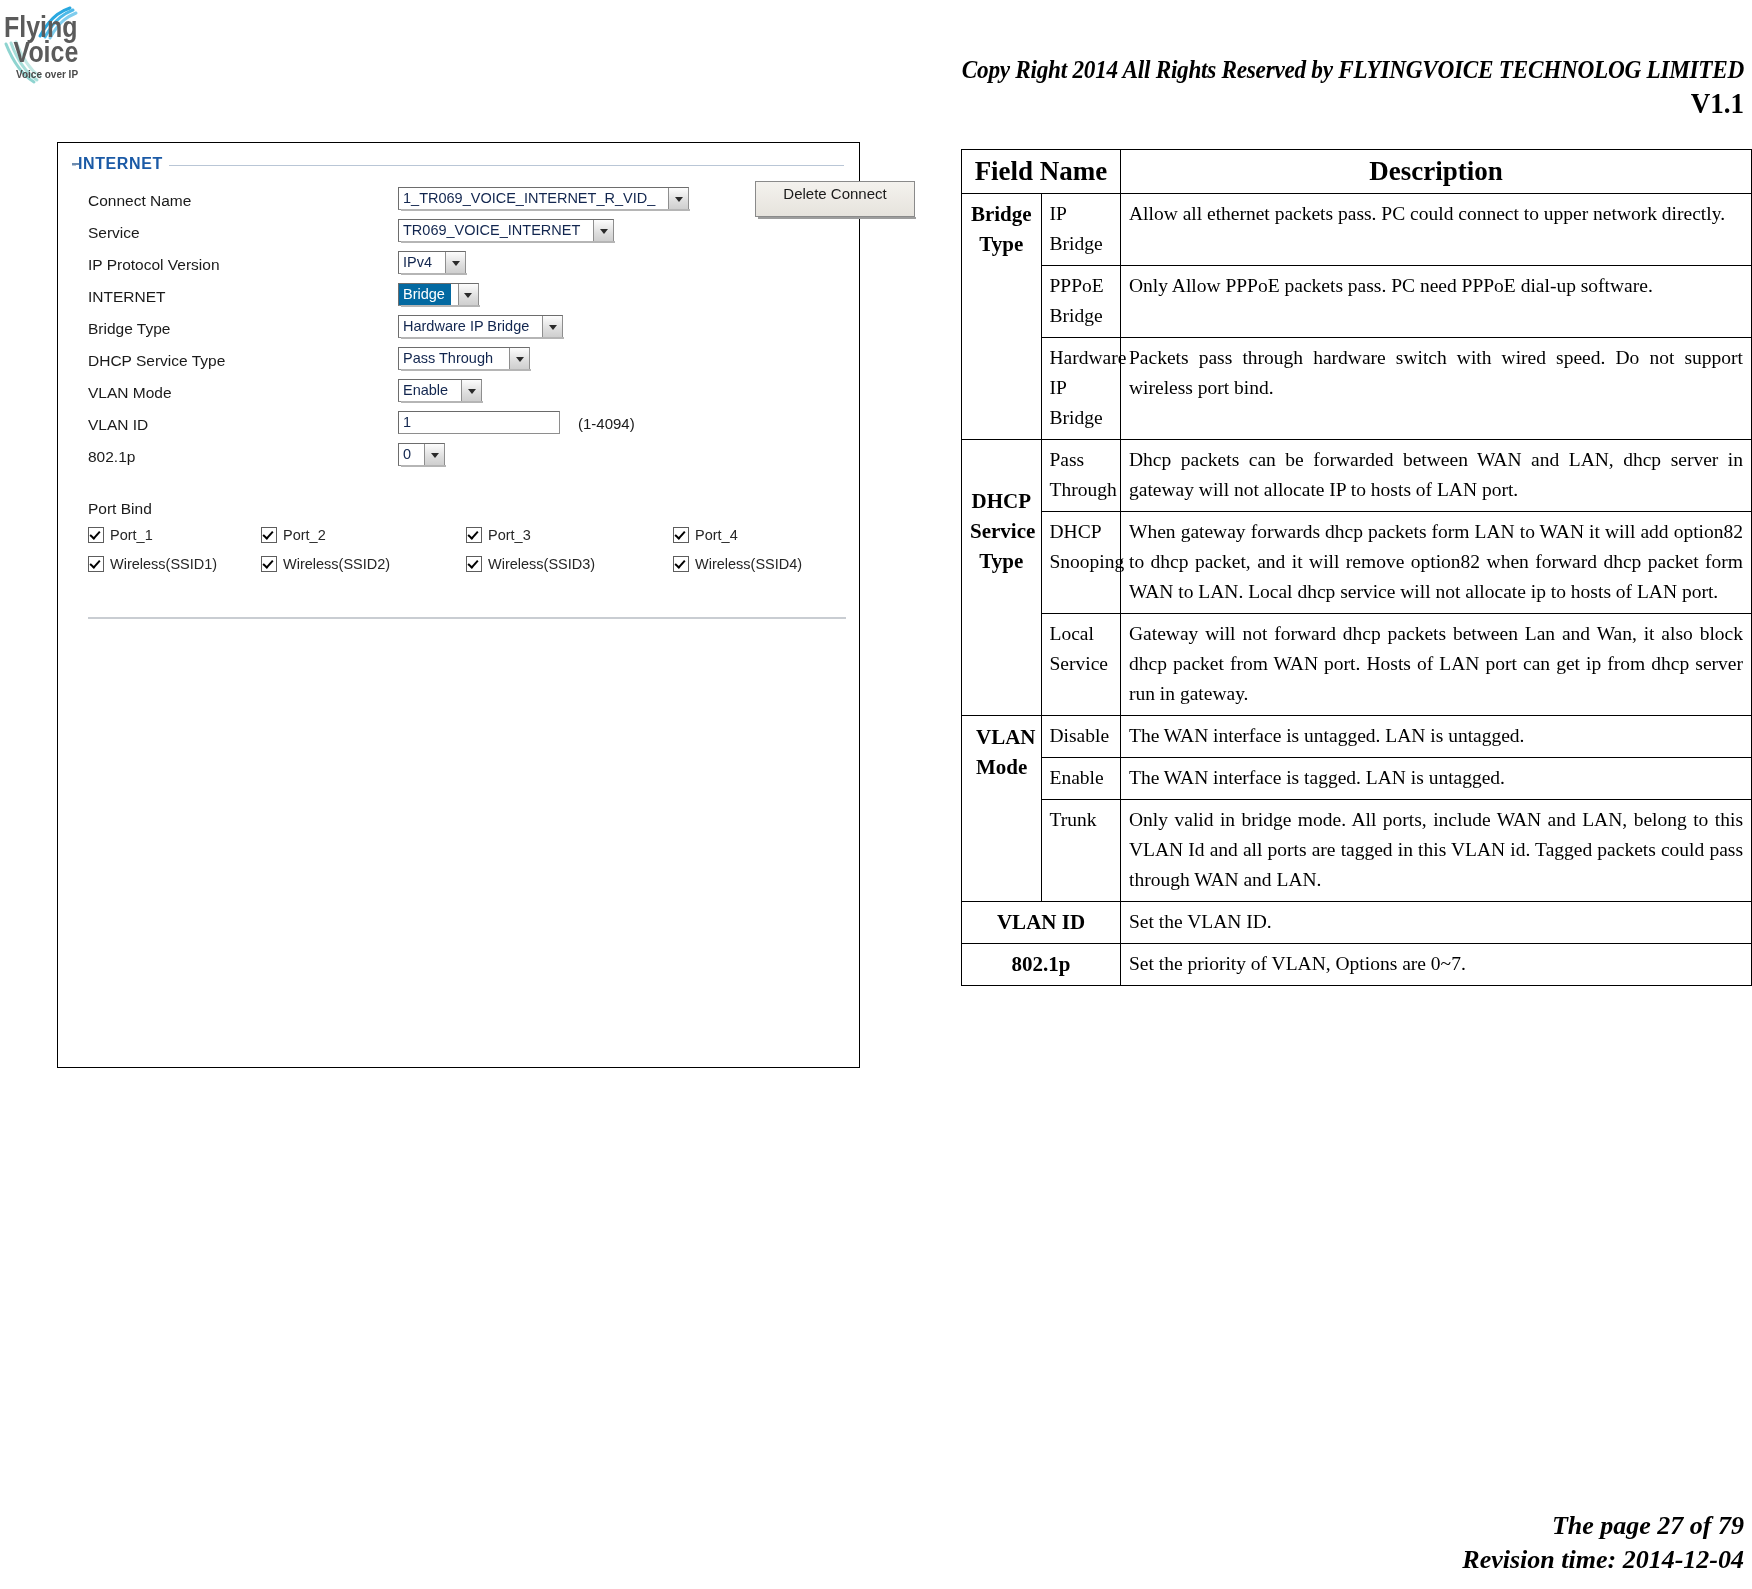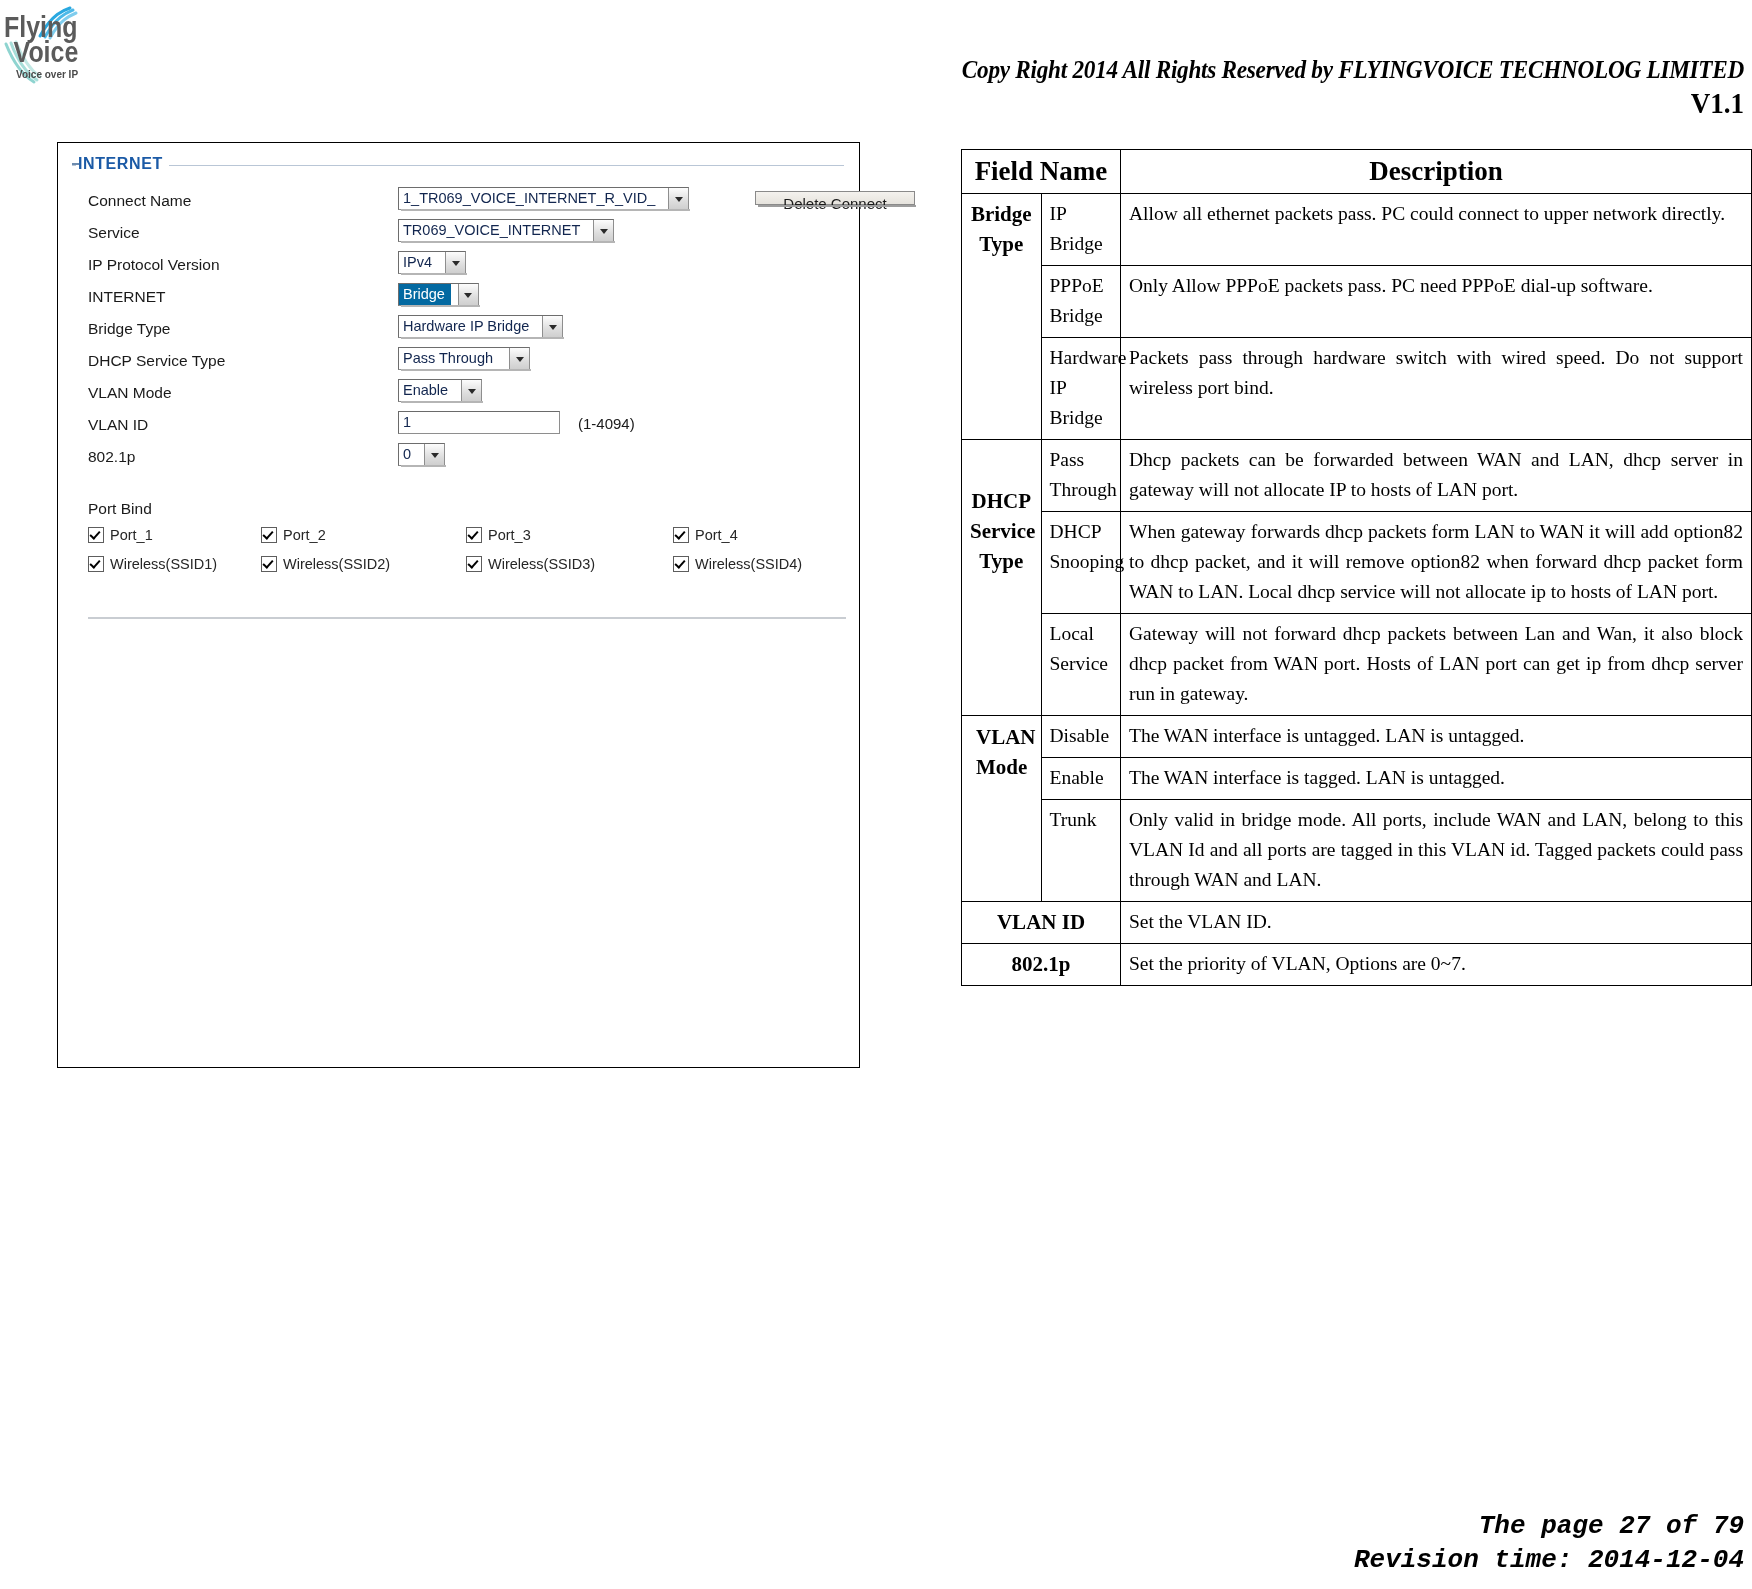--- a/index.html
+++ b/index.html
@@ -196,23 +196,23 @@
     position: absolute;
     left: 500px;
     top: 4px;
     font-size: 15px;
     color: #1a1a1a;
   }
 
   .btn {
     position: absolute;
     left: 683px;
-    top: 36px;
+    top: 26px;
     width: 160px;
-    height: 14px;
+    height: 36px;
     border: 1px solid #8a8a8a;
     background: linear-gradient(#f4f2ee, #e6e3dd);
     font-size: 15px;
     color: #1a1a1a;
     font-family: "Liberation Sans", sans-serif;
     text-align: center;
     line-height: 23px;
     box-sizing: border-box;
   }
   .btn::after {
@@ -326,21 +326,21 @@
     font-weight: bold;
     font-size: 21px;
   }
 
   
   .footer {
     position: absolute;
     right: 8px;
     bottom: 12px;
     text-align: right;
-    font-family: Liberation Mono, monospace;
+    font-family: Liberation Serif, serif;
     font-weight: bold;
     font-style: italic;
     font-size: 26px;
     line-height: 34px;
     color: #000;
     white-space: nowrap;
     margin-top: 7px;
   }
 </style>
 </head>

